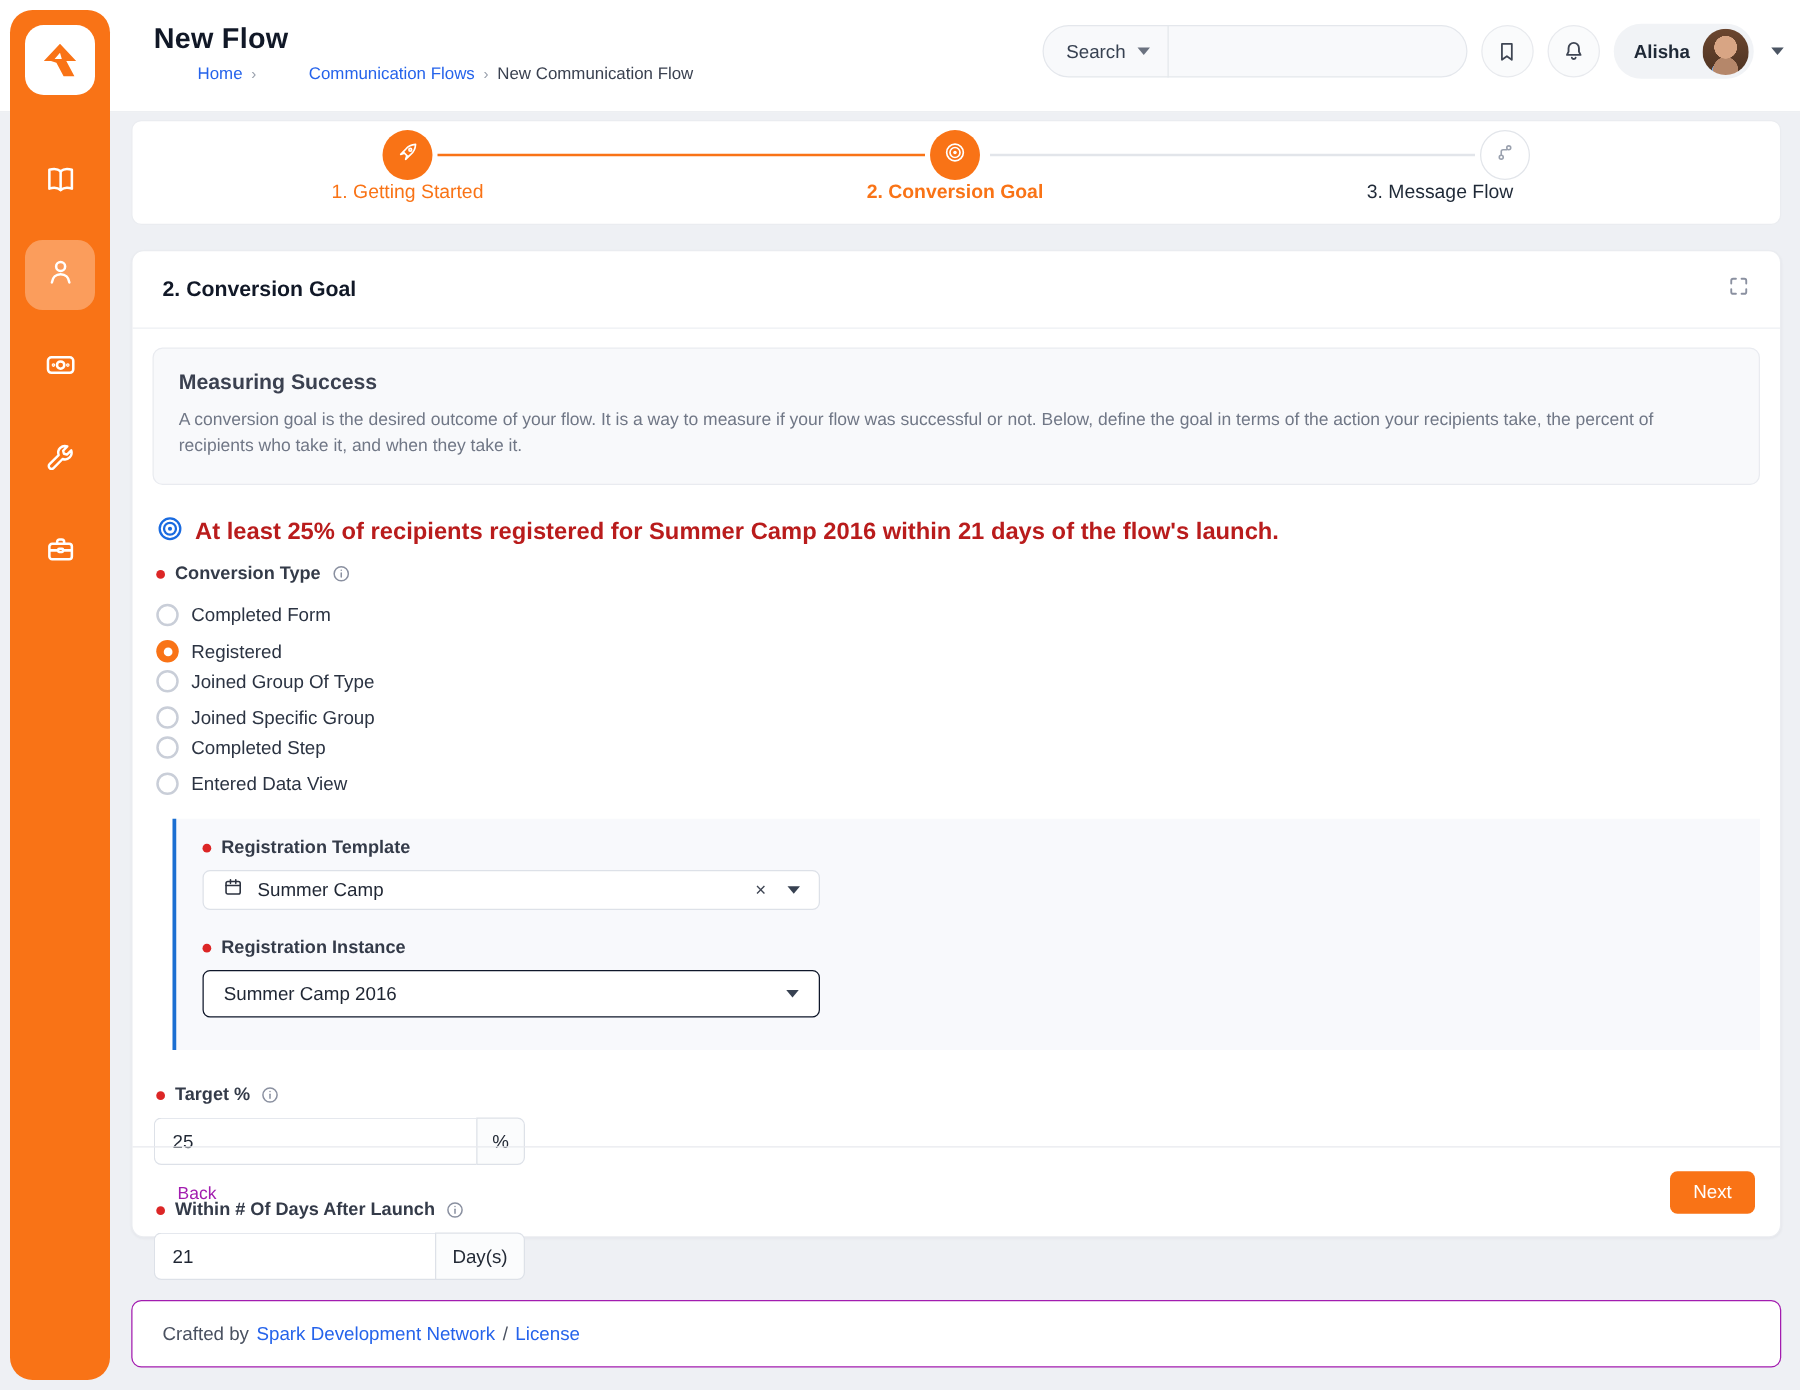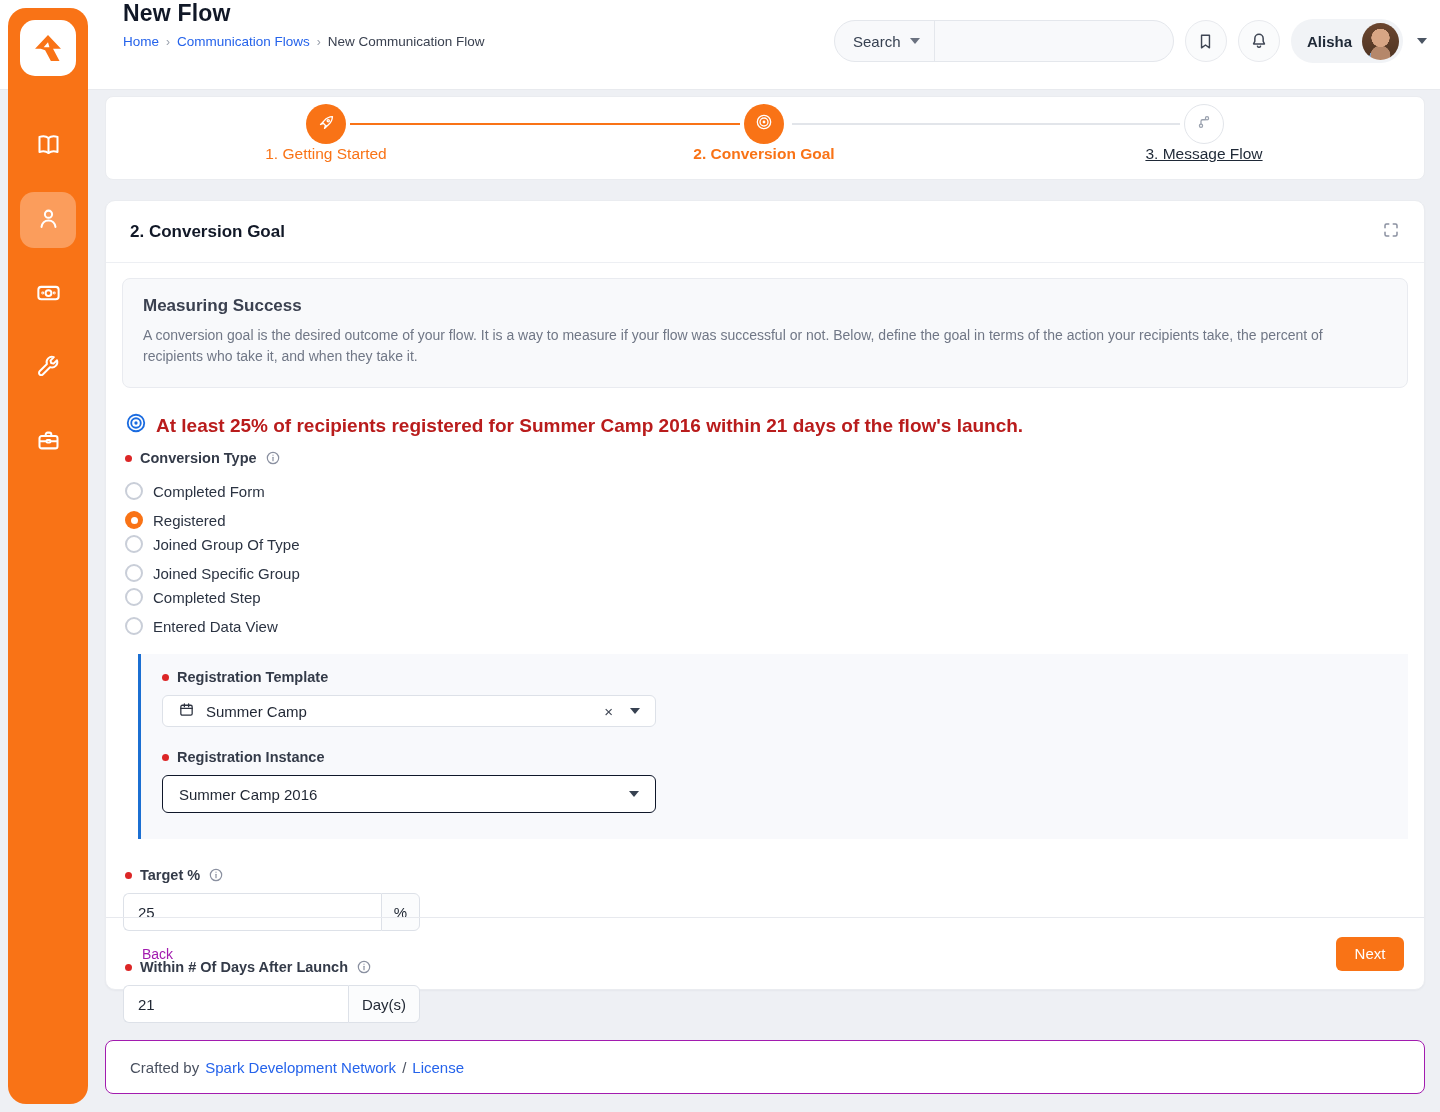--- a/index.html
+++ b/index.html
@@ -2,24 +2,24 @@
 <html><head>
 <meta charset="utf-8">
 <style>
   * { margin:0; padding:0; box-sizing:border-box; }
   html,body { width:1440px; height:1112px; }
   body { font-family:"Liberation Sans", sans-serif; background:#eef0f4; color:#1f2633; }
   .page { position:relative; width:1440px; height:1112px; overflow:hidden; }
 
   
   .topbar { position:absolute; left:0; top:0; width:1440px; height:90px; background:#fff; border-bottom:1px solid #e8eaee; z-index:1; }
-  .titleblock { position:absolute; left:123px; top:0; }
+  .titleblock { position:absolute; left:123px; top:17px; }
   .page-title { font-size:23px; font-weight:700; color:#111827; letter-spacing:.2px; }
   .breadcrumb { margin-top:7px; font-size:13.5px; display:flex; align-items:center; gap:7px; }
-  .breadcrumb a { text-decoration:none; color:#2563eb; }
+  .breadcrumb a { text-decoration:none; color:#2563eb;margin-left:35px; }
   .crumb-sep { color:#9aa1ad; font-size:12px; }
   .crumb-current { color:#3a4150; }
 
   .topbar-right { position:absolute; right:13px; top:19px; display:flex; align-items:center; gap:11px; }
   .search-group { width:340px; height:42px; border:1px solid #e4e7ec; background:#f8f9fb; border-radius:21px; display:flex; align-items:center; }
   .search-label { font-size:15px; color:#374151; padding-left:18px; }
   .caret { width:0; height:0; border-left:5px solid transparent; border-right:5px solid transparent; border-top:6px solid #4b5563; display:inline-block; }
   .search-caret { margin-left:9px; border-top-color:#6b7280; }
   .search-divider { width:1px; height:42px; background:#e4e7ec; margin-left:14px; }
   .search-input { flex:1; height:38px; border:none; outline:none; background:transparent; padding:0 16px; font-size:15px; font-family:inherit; }
@@ -239,21 +239,21 @@
 
     <div class="step-circle hollow" style="left:1078px;">
       <span>
         <svg width="18" height="18" viewBox="0 0 24 24" fill="none" stroke="#9aa1ae" stroke-width="1.7" stroke-linecap="round">
             <circle cx="8" cy="17" r="2.1"></circle>
             <circle cx="16" cy="7" r="2.1"></circle>
             <path d="M8 14.9V11a2 2 0 0 1 2-2h3.9"></path>
           </svg>
       </span>
     </div>
-    <div class="step-label s3" style="left:948px;text-decoration:underline;">3. Message Flow</div>
+    <div class="step-label s3" style="left:896px;">3. Message Flow</div>
   </div>
 
   <div class="panel">
     <div class="panel-header">
       <div class="panel-title">2. Conversion Goal</div>
       <div class="expand-btn">
         <span>
           <svg width="18" height="18" viewBox="0 0 24 24" fill="none" stroke="#8a90a0" stroke-width="2" stroke-linecap="round" stroke-linejoin="round">
               <path d="M4 9V6a2 2 0 0 1 2-2h3"></path>
               <path d="M15 4h3a2 2 0 0 1 2 2v3"></path>

